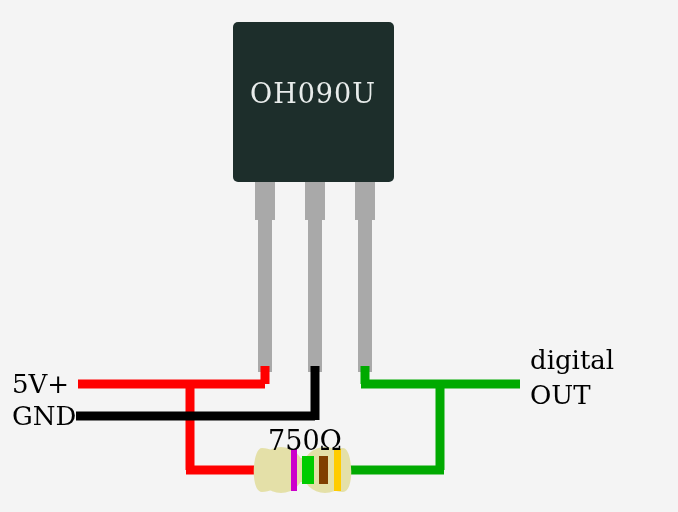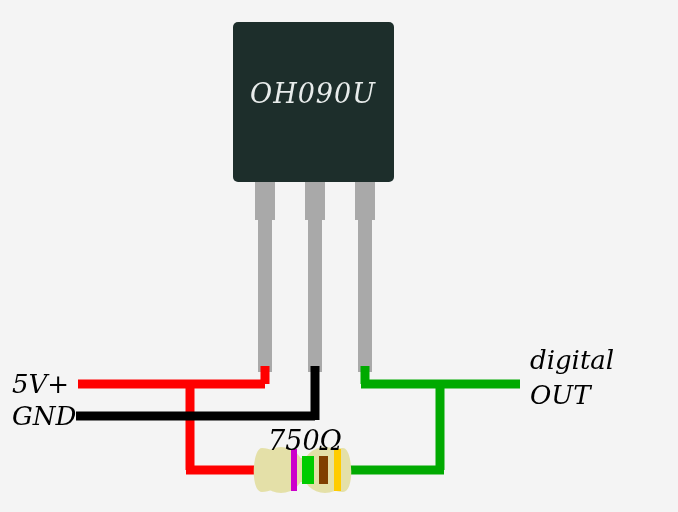--- a/index.html
+++ b/index.html
@@ -11,21 +11,20 @@
     width: 678px;
     height: 512px;
     overflow: hidden;
     font-family: "Liberation Serif", serif;
   }
   #canvas-root {
     position: relative;
     width: 678px;
     height: 512px;
     background: #f4f4f4;
-    font-style: italic;
   }
   svg.diagram {
     position: absolute;
     left: 0;
     top: 0;
     width: 678px;
     height: 512px;
     display: block;
   }
   text {

